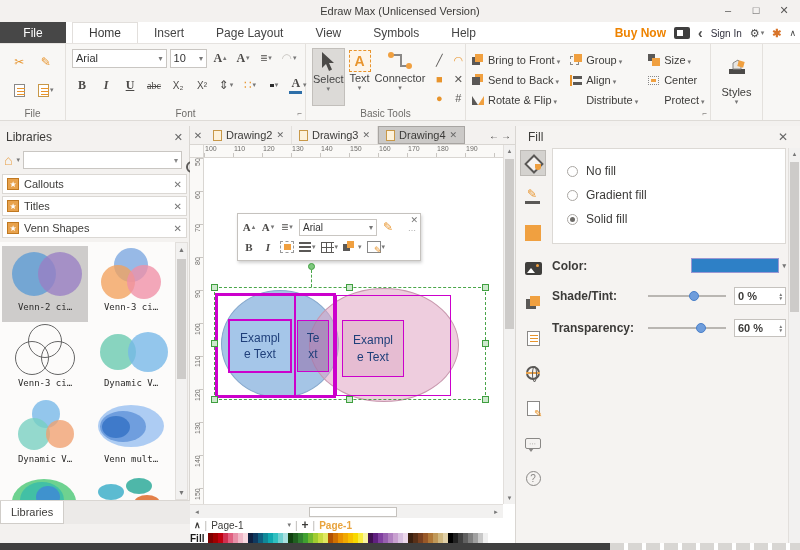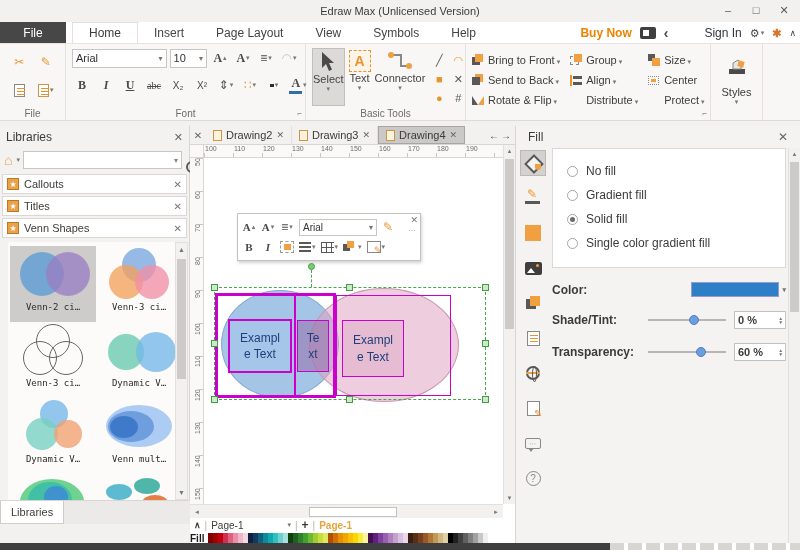--- a/index.html
+++ b/index.html
@@ -18,21 +18,21 @@
   
   .tabrow { position:absolute; top:22px; left:0; width:800px; height:22px; background:#fff; border-bottom:1px solid #e6e3e0; display:flex; align-items:stretch; }
   .mtab { padding:0 16px; display:flex; align-items:center; font-size:12px; color:#444; }
   .mtab.file-tab { background:#474747; color:#fff; min-width:66px; justify-content:center; margin-right:6px; }
   .mtab.active { background:#fff; border:1px solid #e2dfdc; border-bottom:none; color:#3a3a3a; }
   .tabrow-right { position:absolute; right:4px; top:0; height:22px; display:flex; align-items:center; gap:8px; }
   .buynow { color:#ee8300; font-weight:bold; font-size:12px; }
   .tr-ico { color:#4a4a4a; font-size:12px; display:flex; align-items:center; }
   .photo-ico { width:16px; height:12px; background:#3f3f3f; border-radius:2px; position:relative; }
   .photo-ico::after { content:""; position:absolute; left:3px; top:3px; width:6px; height:6px; background:#fff; }
-  .signin { color:#33323f; font-size:12px;margin-left:28px; }
+  .signin { color:#33323f; font-size:10px; }
   .burst { color:#d8742a; font-weight:bold; }
   .gear-wrap { display:flex; align-items:center; color:#4a4a4a; }
 
   
   .ribbon { position:absolute; top:44px; left:0; width:800px; height:77px; background:#f8f7f5; border-bottom:1px solid #dedbd7; display:flex; }
   .rgroup { position:relative; border-right:1px solid #e4e1dd; padding:4px 6px 14px 6px; }
   .rgroup-label { position:absolute; bottom:1px; left:0; right:0; text-align:center; font-size:10px; color:#6e6c69; }
   .dlg-launcher { position:absolute; bottom:2px; right:3px; font-size:8px; color:#8a8886; }
   .icon-btn { min-width:20px; height:20px; display:flex; align-items:center; justify-content:center; font-size:12px; color:#4c4a48; }
   .orange { color:#e8942c; }
@@ -88,21 +88,21 @@
   .lp-search { height:24px; display:flex; align-items:center; gap:3px; padding:0 4px; }
   .home-ico { color:#e8a24c; font-size:14px; }
   .search-input { flex:1; height:18px; background:#fff; border:1px solid #c9c6c2; display:flex; align-items:center; padding:0 3px; }
   .search-input .dd-arrow { margin-left:auto; font-size:8px; color:#888; }
   .mag { position:relative; width:14px; height:14px; }
   .mag::before { content:""; position:absolute; left:1px; top:1px; width:8px; height:8px; border:2px solid #5a5856; border-radius:50%; }
   .mag::after { content:""; position:absolute; left:9px; top:9px; width:5px; height:2px; background:#5a5856; transform:rotate(45deg); }
   .lib-bar { height:20px; margin:2px 2px 0 2px; background:#fff; border:1px solid #dbd8d4; display:flex; align-items:center; padding:0 4px; gap:5px; font-size:11px; color:#3c3b39; }
   .lib-bar .star { width:12px; height:12px; background:#e8a24c; border:1px solid #c07820; color:#fff; font-size:8px; display:flex; align-items:center; justify-content:center; }
   .lib-bar .x { margin-left:auto; color:#777; font-size:10px; }
-  .shape-area { position:absolute; top:116px; left:8px; width:176px; bottom:24px; background:#fcfbfa; overflow:hidden; display:grid; grid-template-columns:86px 86px; grid-auto-rows:76px; padding:4px 0 0 2px; }
+  .shape-area { position:absolute; top:116px; left:0; width:176px; bottom:24px; background:#fcfbfa; overflow:hidden; display:grid; grid-template-columns:86px 86px; grid-auto-rows:76px; padding:4px 0 0 2px; }
   .shape-item { display:flex; flex-direction:column; align-items:center; padding-top:2px; }
   .shape-item.selected { background:#cecccb; }
   .shape-item .lbl { font-family:"DejaVu Sans Mono", monospace; font-size:9px; color:#2c2b2a; margin-top:2px; white-space:nowrap; }
   .thumb { position:relative; width:78px; height:52px; }
   .thumb i { position:absolute; border-radius:50%; opacity:.78; }
   .venn2 .c1{left:6px;top:4px;width:44px;height:44px;background:#5b9bd5;} .venn2 .c2{left:32px;top:4px;width:44px;height:44px;background:#9a7fc4;}
   .venn3 .c1{left:22px;top:0;width:34px;height:34px;background:#7aa7e0;} .venn3 .c2{left:9px;top:17px;width:34px;height:34px;background:#f2a25c;} .venn3 .c3{left:35px;top:17px;width:34px;height:34px;background:#ef8fa6;}
   .venn3o .c1{left:22px;top:0;width:34px;height:34px;border:1px solid #666;opacity:1;} .venn3o .c2{left:9px;top:17px;width:34px;height:34px;border:1px solid #666;opacity:1;} .venn3o .c3{left:35px;top:17px;width:34px;height:34px;border:1px solid #666;opacity:1;}
   .dyn2 .c1{left:8px;top:10px;width:36px;height:36px;background:#66c9ae;} .dyn2 .c2{left:36px;top:8px;width:40px;height:40px;background:#74b7e8;}
   .dyn3 .c1{left:26px;top:0;width:28px;height:28px;background:#74b7e8;} .dyn3 .c2{left:12px;top:18px;width:32px;height:32px;background:#76cfc0;} .dyn3 .c3{left:40px;top:20px;width:28px;height:28px;background:#f0a070;}
@@ -894,24 +894,20 @@
           <div class="opt-row">
             <span class="radio"></span>
             <span>Gradient fill</span>
           </div>
 
           <div class="opt-row">
             <span class="radio checked"></span>
             <span>Solid fill</span>
           </div>
 
-          <div class="opt-row">
-            <span class="radio"></span>
-            <span>Single color gradient fill</span>
-          </div>
 
 
         </div>
       <div class="ctl-row">
         <span class="lbl">Color:</span>
         <span class="swatch-wrap">
           <span class="swatch" style="background: rgb(46, 128, 198);"></span>
           <span class="mini-dd">▾</span>
         </span>
       </div>

